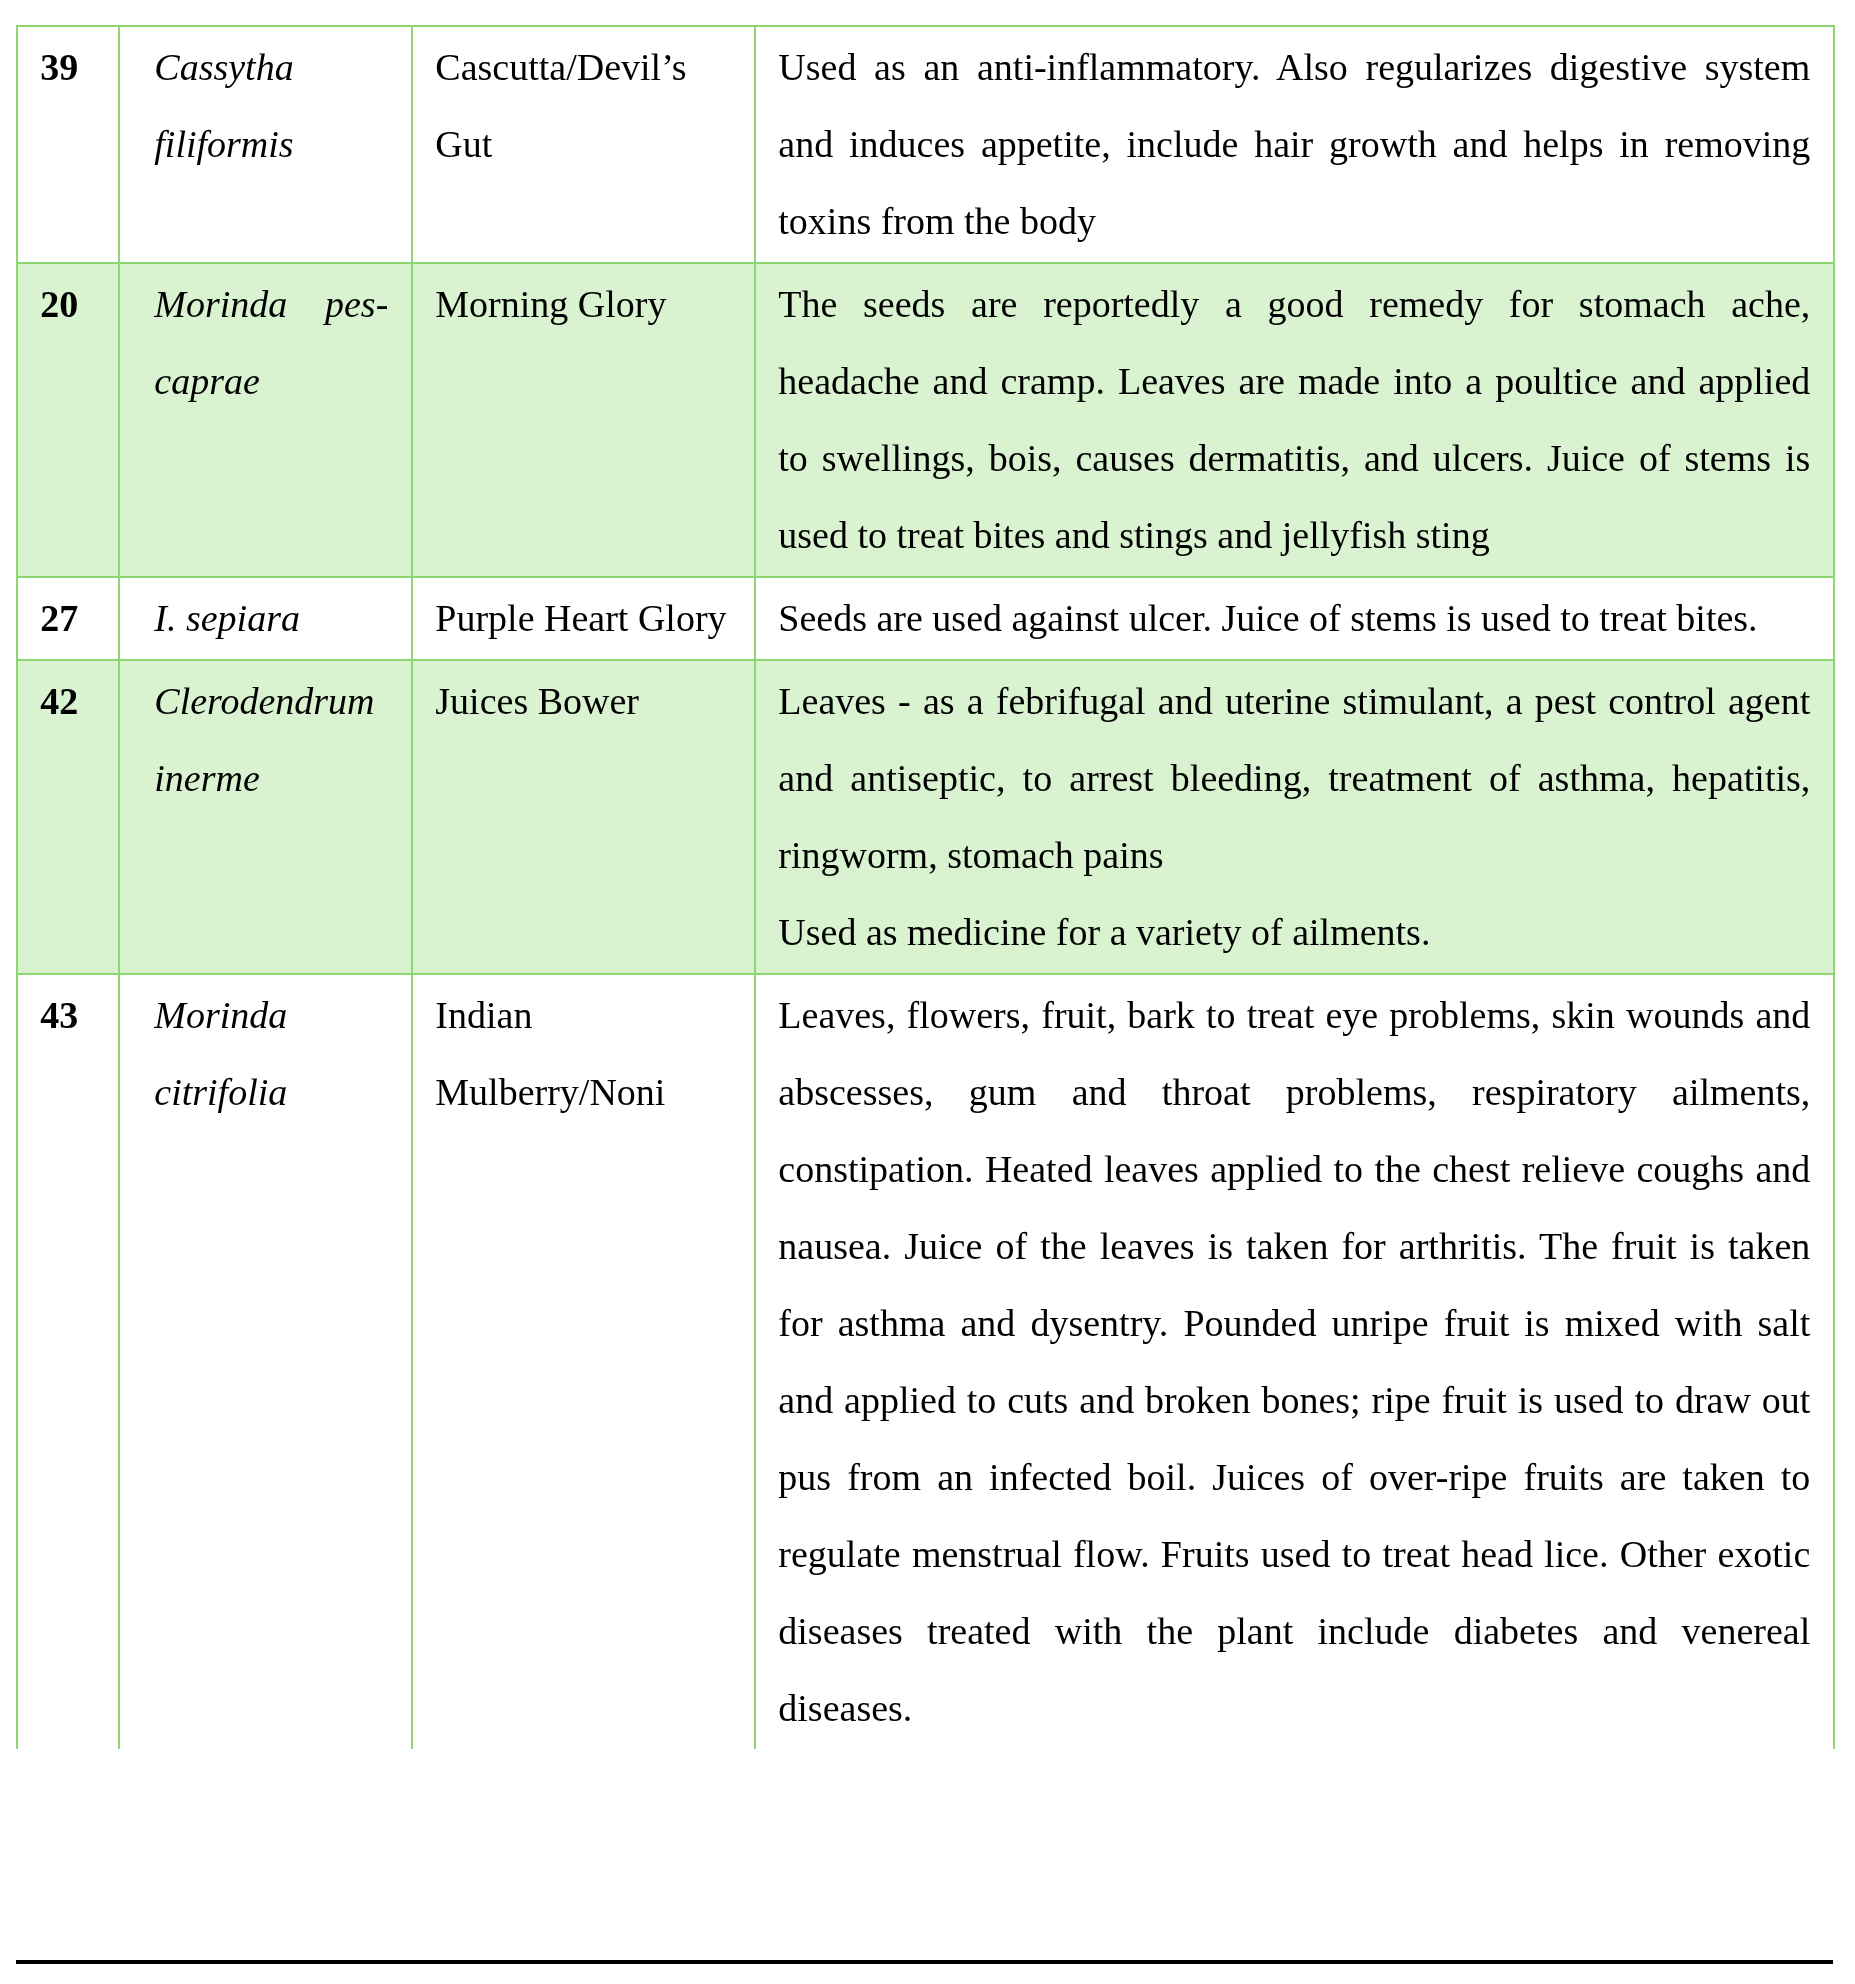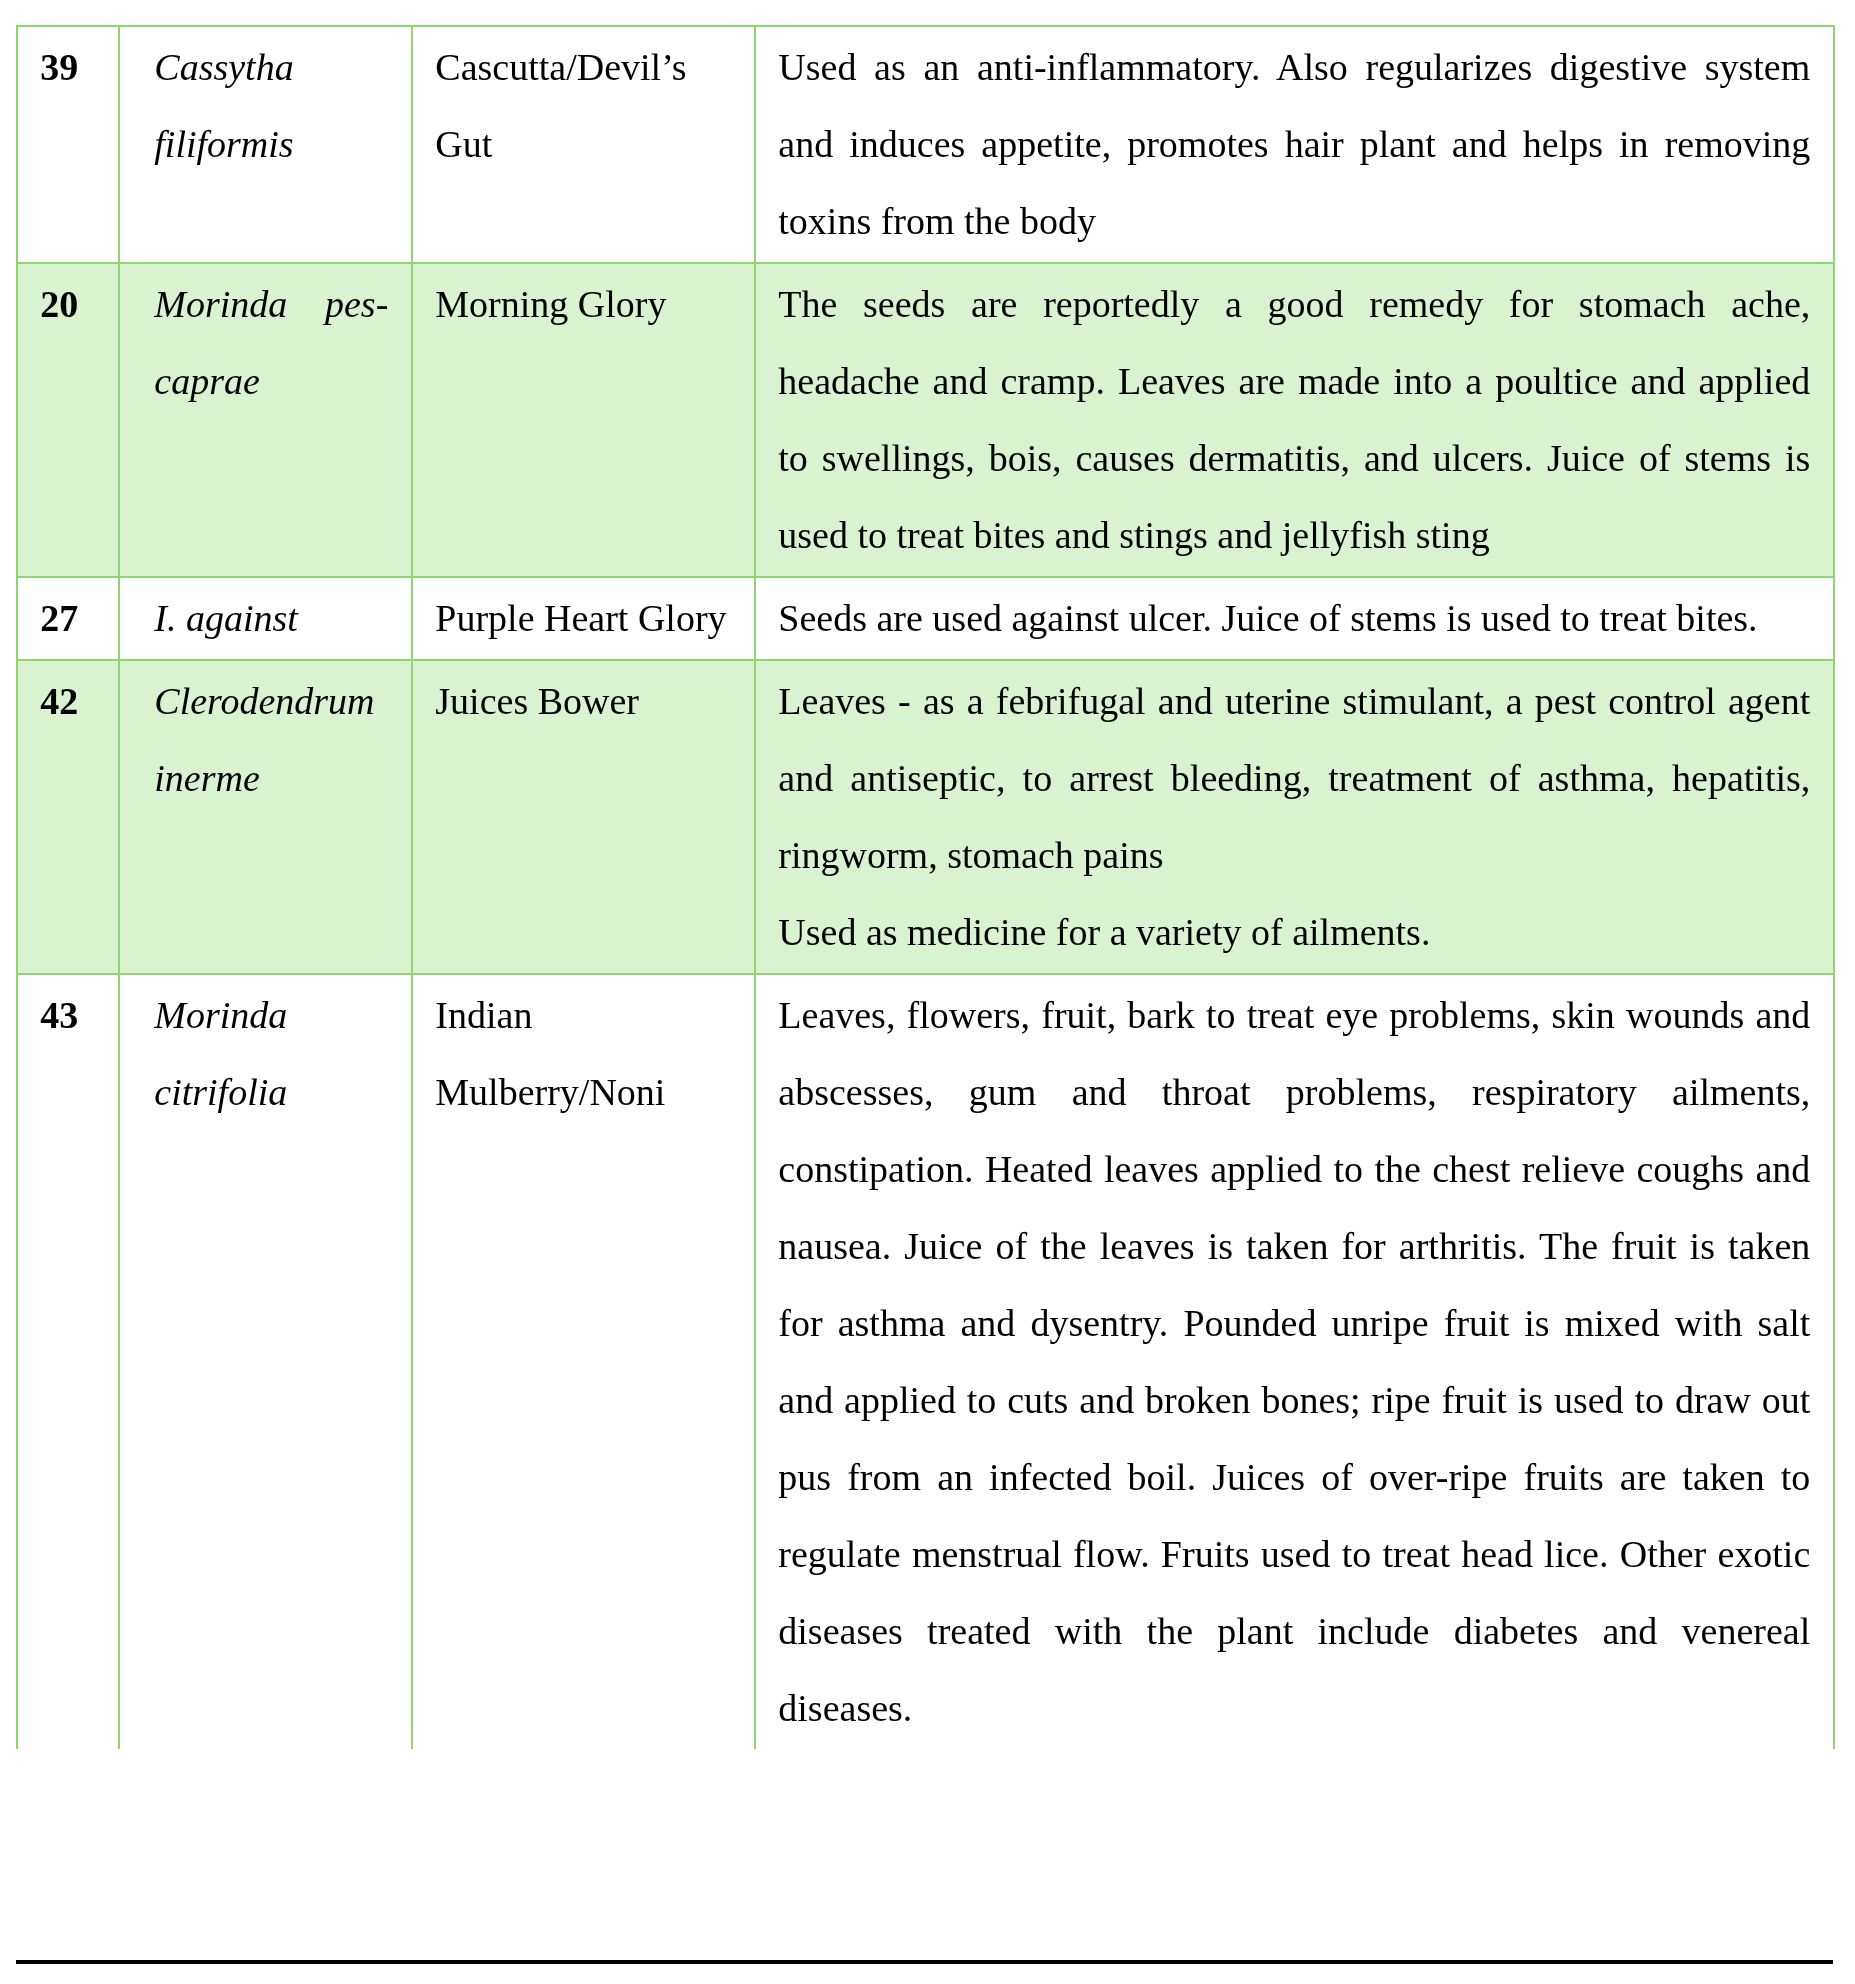--- a/index.html
+++ b/index.html
@@ -64,34 +64,34 @@
       <col class="c-sci">
       <col class="c-common">
       <col class="c-uses">
     </colgroup>
     <tbody>
       <tr class="plain">
         <td class="num">39</td>
         <td class="sci">Cassytha filiformis</td>
         <td class="common">Cascutta/Devil’s Gut</td>
         <td class="uses">
-          <span class="desc-para">Used as an anti-inflammatory. Also regularizes digestive system and induces appetite, promotes hair plant and helps in removing toxins from the body</span>
+          <span class="desc-para">Used as an anti-inflammatory. Also regularizes digestive system and induces appetite, include hair growth and helps in removing toxins from the body</span>
         </td>
       </tr>
       <tr class="shaded">
         <td class="num">20</td>
         <td class="sci">Morinda pes-caprae</td>
         <td class="common">Morning Glory</td>
         <td class="uses">
           <span class="desc-para">The seeds are reportedly a good remedy for stomach ache, headache and cramp. Leaves are made into a poultice and applied to swellings, bois, causes dermatitis, and ulcers. Juice of stems is used to treat bites and stings and jellyfish sting</span>
         </td>
       </tr>
       <tr class="plain">
         <td class="num">27</td>
-        <td class="sci">I. against</td>
+        <td class="sci">I. sepiara</td>
         <td class="common">Purple Heart Glory</td>
         <td class="uses">
           <span class="desc-para">Seeds are used against ulcer. Juice of stems is used to treat bites.</span>
         </td>
       </tr>
       <tr class="shaded">
         <td class="num">42</td>
         <td class="sci">Clerodendrum inerme</td>
         <td class="common">Juices Bower</td>
         <td class="uses">

